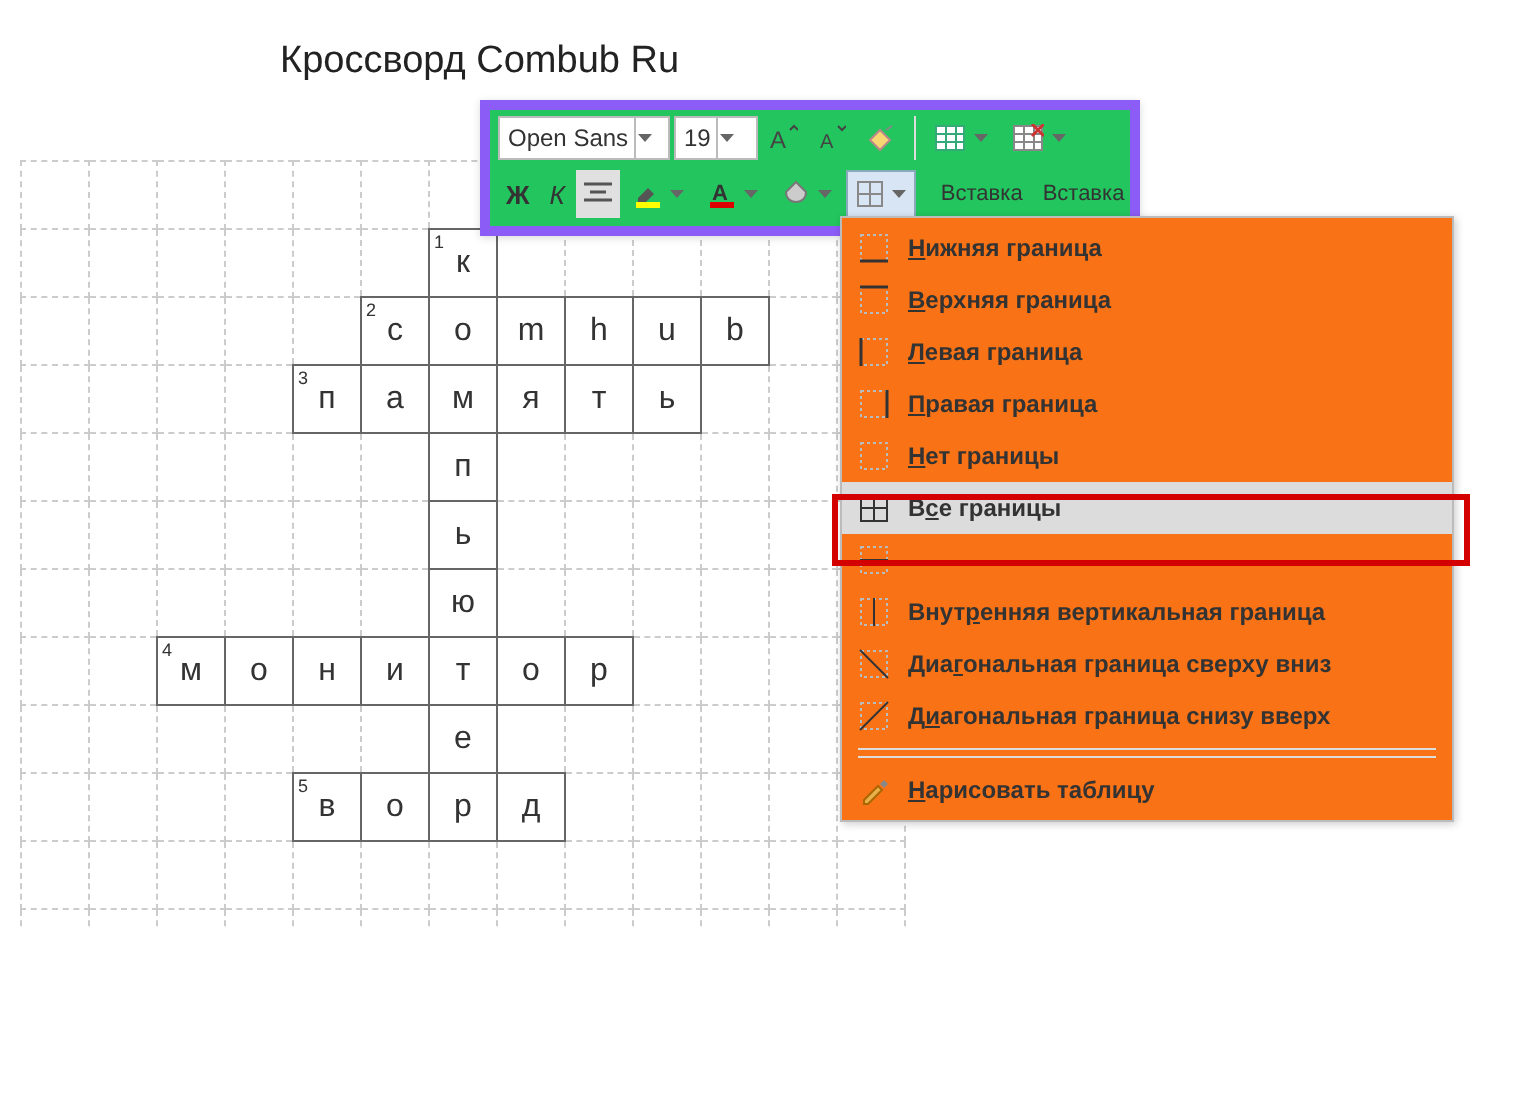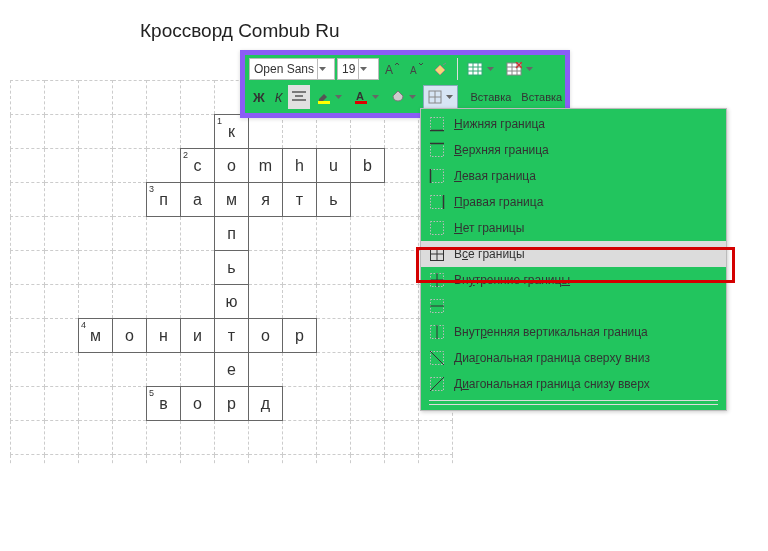--- a/index.html
+++ b/index.html
@@ -14,21 +14,21 @@
   .mini{position:absolute;left:240px;top:50px;width:320px;height:58px;background:#22c55e;border:5px solid #8b5cf6;box-shadow:0 1px 4px rgba(0,0,0,.15);}
   .mini .row{display:flex;align-items:center;height:28px;padding:0 4px;gap:2px;}
   .mini .sep{width:1px;height:22px;background:#ddd;margin:0 2px;}
   .ctl{display:inline-flex;align-items:center;justify-content:center;height:22px;border:1px solid transparent;padding:0 3px;}
   .drop{border:1px solid #bbb;background:#fff;height:20px;display:inline-flex;align-items:center;padding:0 2px 0 4px;}
   .drop .arw{width:9px;height:20px;border-left:1px solid #bbb;display:inline-flex;align-items:center;justify-content:center;margin-left:3px;}
   .arw svg,.car svg{display:block;}
   .btn{display:inline-flex;align-items:center;height:22px;padding:0 4px;gap:3px;}
   .car{width:8px;height:22px;display:inline-flex;align-items:center;justify-content:center;}
   
-  .menu{position:absolute;left:420px;top:108px;width:305px;background:#22c55e;border:1px solid #bbb;box-shadow:1px 1px 4px rgba(0,0,0,.2);padding:2px 0;}
+  .menu{position:absolute;left:420px;top:108px;width:305px;background:#f97316;border:1px solid #bbb;box-shadow:1px 1px 4px rgba(0,0,0,.2);padding:2px 0;font-weight:bold;}
   .mitem{display:flex;align-items:center;height:26px;padding:0 8px;gap:9px;}
   .mitem.sel{background:#dcdcdc;text-align:center;}
   .hl{position:absolute;left:416px;top:247px;width:313px;height:30px;border:3px solid #d40000;pointer-events:none;}
   .mdiv{height:1px;background:#ddd;margin:3px 8px;}
   .mitem u{text-decoration:underline;}
   .mitem .ic{width:16px;height:16px;flex:none;}
   .micon svg{display:block;}
 </style>
 </head>
 <body>
@@ -409,29 +409,20 @@
             <rect x="1.5" y="1.5" width="13" height="13" fill="none" stroke="#333"></rect>
             <path d="M8 1v14M1 8h14" stroke="#333"></path>
           </svg>
         </span>
         <span>В<u>с</u>е границы</span>
       </div>
       <div class="mitem">
         <span class="ic micon">
           <svg width="16" height="16">
             <rect x="1.5" y="1.5" width="13" height="13" fill="none" stroke="#bbb" stroke-dasharray="1.5 1.5"></rect>
-            <path d="M8 1v14M1 8h14" stroke="#333"></path>
-          </svg>
-        </span>
-        <span>Вн<u>у</u>тренние границ<u>ы</u></span>
-      </div>
-      <div class="mitem">
-        <span class="ic micon">
-          <svg width="16" height="16">
-            <rect x="1.5" y="1.5" width="13" height="13" fill="none" stroke="#bbb" stroke-dasharray="1.5 1.5"></rect>
             <line x1="1" y1="8" x2="15" y2="8" stroke="#333"></line>
           </svg>
         </span>
       </div>
       <div class="mitem">
         <span class="ic micon">
           <svg width="16" height="16">
             <rect x="1.5" y="1.5" width="13" height="13" fill="none" stroke="#bbb" stroke-dasharray="1.5 1.5"></rect>
             <line x1="8" y1="1" x2="8" y2="15" stroke="#333"></line>
           </svg>
@@ -451,15 +442,24 @@
         <span class="ic micon">
           <svg width="16" height="16">
             <rect x="1.5" y="1.5" width="13" height="13" fill="none" stroke="#bbb" stroke-dasharray="1.5 1.5"></rect>
             <line x1="1" y1="15" x2="15" y2="1" stroke="#333"></line>
           </svg>
         </span>
         <span>Д<u>и</u>агональная граница снизу вверх</span>
       </div>
       <div class="mdiv"></div>
       <div class="mdiv"></div>
+      <div class="mitem">
+        <span class="ic micon">
+          <svg width="16" height="16">
+            <path d="M3 13l7-7 2 2-7 7H3z" fill="#e8b04a" stroke="#a60"></path>
+            <path d="M11 5l2-2 2 2-2 2z" fill="#888"></path>
+          </svg>
+        </span>
+        <span><u>Н</u>арисовать таблицу</span>
+      </div>
     </div>
   <div class="hl"></div>
 </div>
 
 </body></html>

